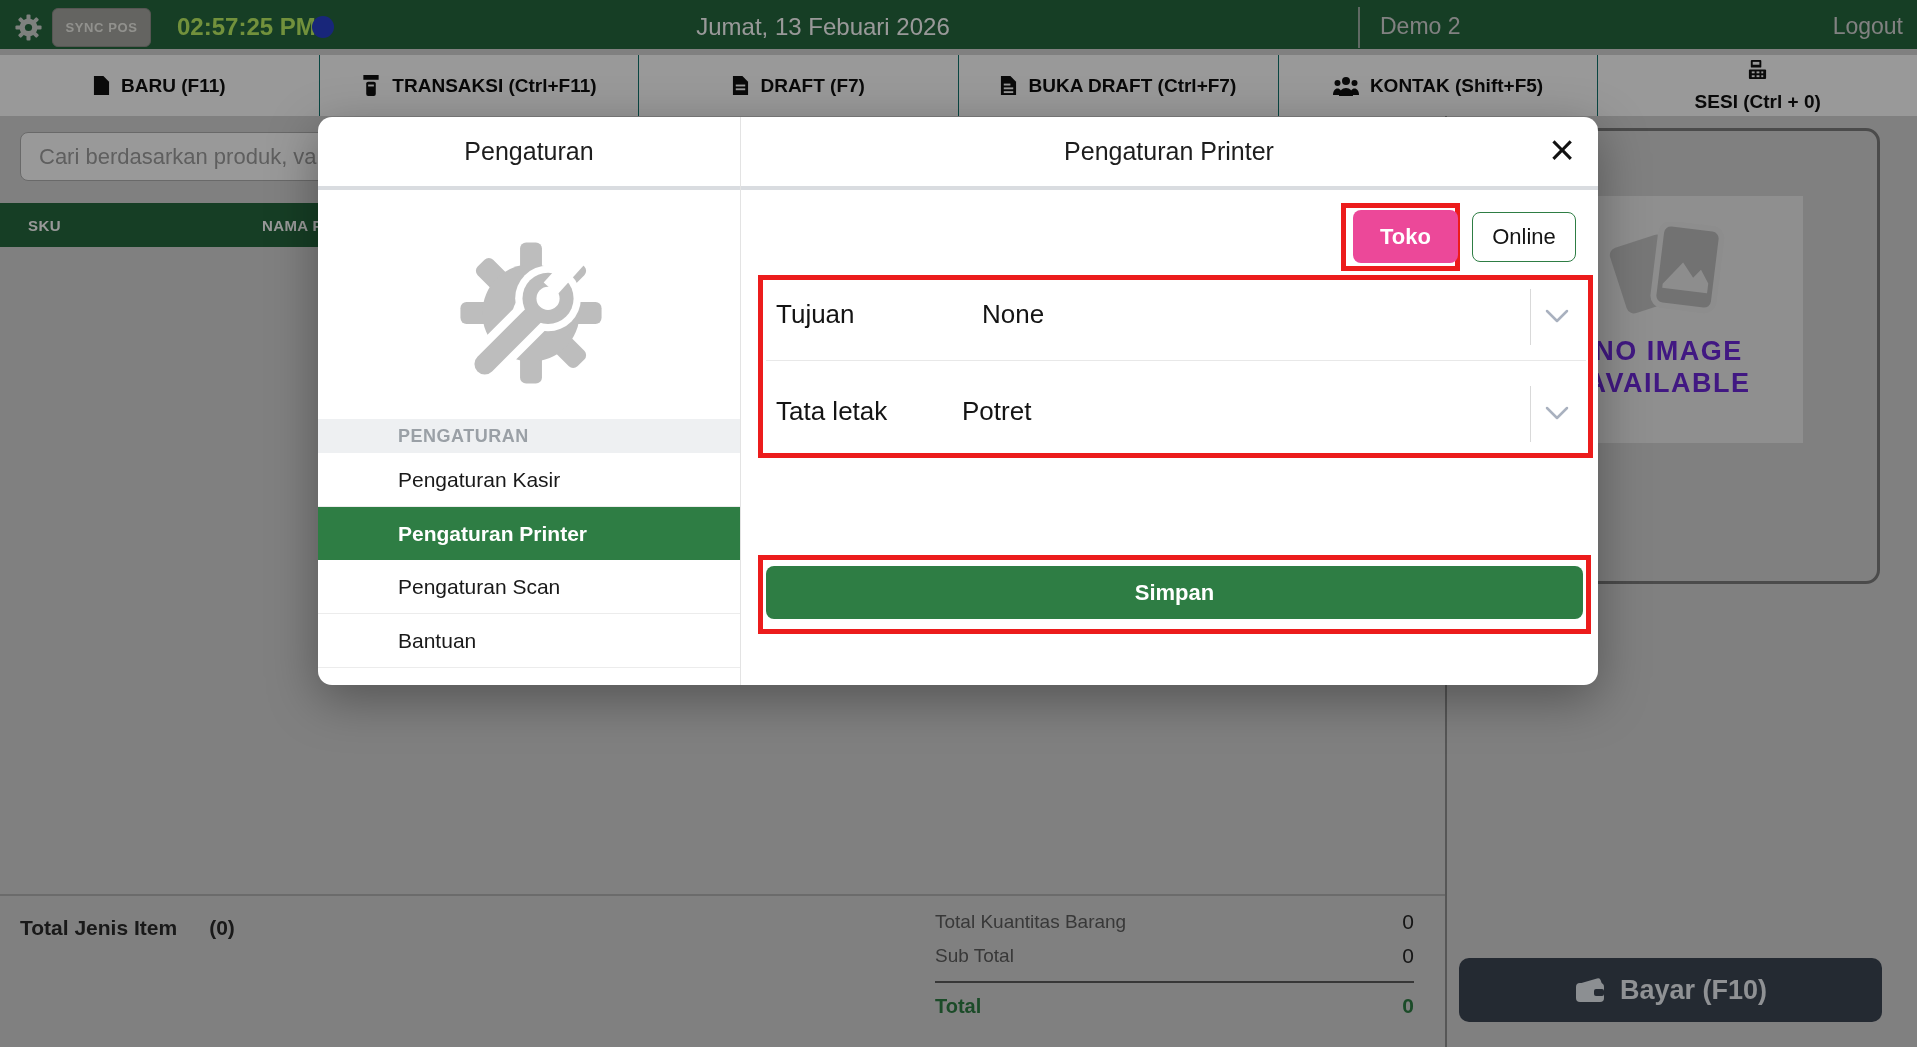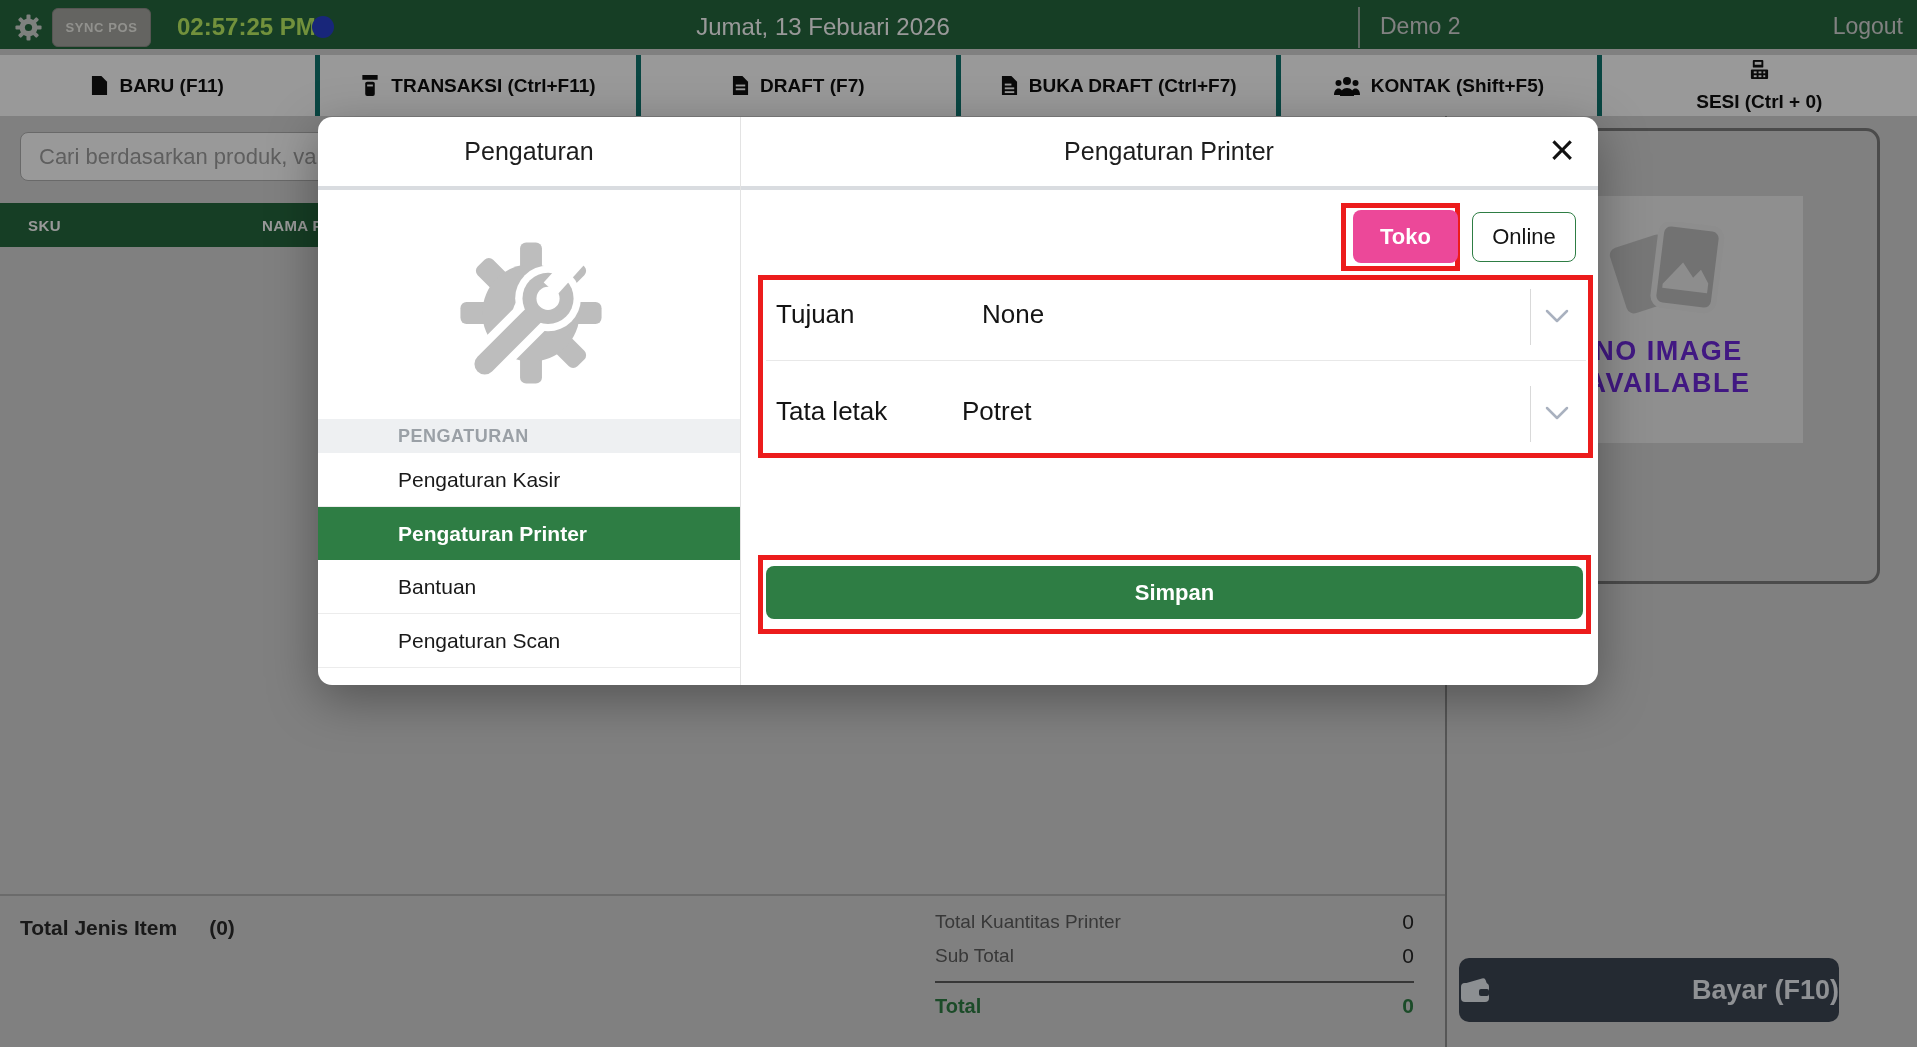--- a/index.html
+++ b/index.html
@@ -15,21 +15,21 @@
   .time{position:absolute;left:177px;top:13px;font-size:24px;font-weight:600;color:#bef264;}
   .dot{position:absolute;left:312px;top:16px;width:22px;height:22px;border-radius:50%;background:#2840cc;}
   .date{position:absolute;left:823px;top:13px;transform:translateX(-50%);font-size:24px;font-weight:500;color:#ffffff;white-space:nowrap;}
   .tb-div{position:absolute;left:1358px;top:7px;width:2px;height:41px;background:#9fb0a6;}
   .store{position:absolute;left:1380px;top:13px;font-size:23px;color:#d8d8d8;}
   .logout{position:absolute;right:14px;top:13px;font-size:23px;color:#d8d8d8;cursor:pointer;}
 
   
   .menubar{position:absolute;left:0;top:55px;width:100%;height:61px;background:#ffffff;display:flex;}
   .tab{flex:1;display:flex;align-items:center;justify-content:center;gap:11px;
-       border-right:5px solid #0f766e;font-size:19px;font-weight:700;color:#0f0f0f;cursor:pointer;white-space:nowrap;}
+       border-right:1px solid #0f766e;font-size:19px;font-weight:700;color:#0f0f0f;cursor:pointer;white-space:nowrap;}
   .tab:last-child{border-right:none;flex-direction:column;}
   .ticon{display:flex;align-items:center;}
 
   
   .search-input{position:absolute;left:20px;top:132px;width:1400px;height:49px;box-sizing:border-box;
        border:1px solid #b0b0b0;border-radius:8px;background:#fff;padding:0 18px;font-size:22px;
        font-family:inherit;color:#333;}
   .search-input::placeholder{color:#9e9e9e;}
   .table-head{position:absolute;left:0;top:203px;width:1445px;height:44px;background:#26683f;}
   .th{position:absolute;top:14px;font-size:15px;font-weight:700;color:#ffffff;letter-spacing:.4px;}
@@ -48,22 +48,22 @@
   .sum-sep{height:2px;background:#5c5c5c;margin:8px 0 6px 0;}
   .sum-total .lbl{font-size:20px;font-weight:700;color:#2e7d44;}
   .sum-total .val{font-size:21px;font-weight:600;color:#2e7d44;}
 
   .prod-box{position:absolute;left:1489px;top:128px;width:391px;height:456px;box-sizing:border-box;
             border:3px solid #7e7e7e;border-radius:14px;}
   .noimg-card{position:absolute;left:1534px;top:196px;width:269px;height:247px;background:#efefef;
               display:flex;flex-direction:column;align-items:center;padding-top:26px;box-sizing:border-box;}
   .noimg-text{margin-top:10px;font-size:27px;font-weight:700;color:#6d28d9;letter-spacing:1.5px;
               line-height:1.18;text-align:center;}
-  .bayar{position:absolute;left:1459px;top:958px;width:380px;height:64px;background:#3d4654;border-radius:10px;
-         display:flex;align-items:center;justify-content:space-between;gap:14px;color:#eef2f7;font-size:27px;
+  .bayar{position:absolute;left:1459px;top:958px;width:423px;height:64px;background:#3d4654;border-radius:10px;
+         display:flex;align-items:center;justify-content:center;gap:14px;color:#eef2f7;font-size:27px;
          font-weight:600;cursor:pointer;}
 
   
   .dim{position:absolute;inset:0;background:rgba(0,0,0,.40);z-index:40;}
   .modal{position:absolute;left:318px;top:117px;width:1280px;height:568px;background:#fff;border-radius:14px;
          z-index:50;box-shadow:0 14px 50px rgba(0,0,0,.35);}
   .m-vdiv{position:absolute;left:422px;top:0;width:1px;height:568px;background:#e3e3e3;}
   .m-hdiv{position:absolute;left:0;top:69px;width:1280px;height:4px;background:#d9dce0;}
   .m-title{position:absolute;top:0;height:69px;line-height:69px;text-align:center;font-size:25px;
            font-weight:500;color:#1d1d1d;}
@@ -211,21 +211,21 @@
 
   <div class="hline"></div>
   <div class="vline"></div>
 
   <div class="tji">
     <span>Total Jenis Item</span><span class="cnt">(0)</span>
   </div>
 
   <div class="summary">
     <div class="sum-row">
-      <span class="lbl">Total Kuantitas Printer</span>
+      <span class="lbl">Total Kuantitas Barang</span>
       <span class="val">0</span>
     </div>
     <div class="sum-row">
       <span class="lbl">Sub Total</span>
       <span class="val">0</span>
     </div>
     <div class="sum-sep"></div>
     <div class="sum-row sum-total">
       <span class="lbl">Total</span>
       <span class="val">0</span>
@@ -284,22 +284,22 @@
         <line x1="22" y1="102" x2="63" y2="61" stroke="#bdbdbd" stroke-width="17" stroke-linecap="round"></line>
         <circle cx="74" cy="48" r="21" fill="#bdbdbd"></circle>
         <circle cx="74" cy="48" r="9.5" fill="#fff"></circle>
         <rect x="80" y="10" width="15" height="34" fill="#fff" transform="rotate(42 87 27)"></rect>
       </svg>
     </div>
     <div class="m-menu">
       <div class="m-sec">PENGATURAN</div>
       <div class="m-item">Pengaturan Kasir</div>
       <div class="m-item selected">Pengaturan Printer</div>
+      <div class="m-item">Pengaturan Scan</div>
       <div class="m-item">Bantuan</div>
-      <div class="m-item">Pengaturan Scan</div>
     </div>
 
     <div class="redbox rb-toko"></div>
     <button class="btn-toko">Toko</button>
     <button class="btn-online">Online</button>
 
     <div class="redbox rb-fields"></div>
 
     <span class="f-label" style="left:458px;top:182px;">Tujuan</span>
     <span class="f-value" style="left:664px;top:182px;">None</span>

